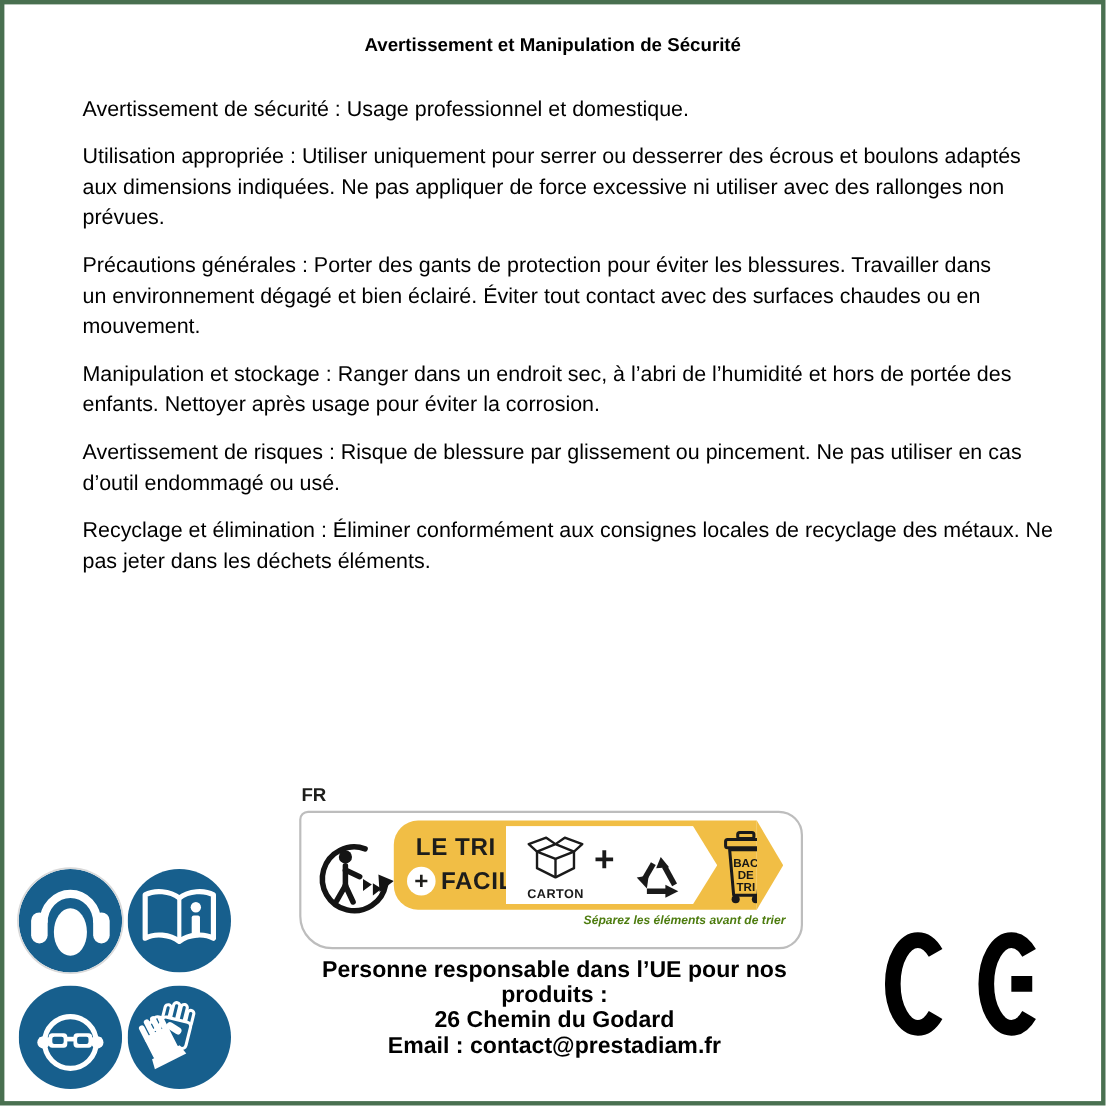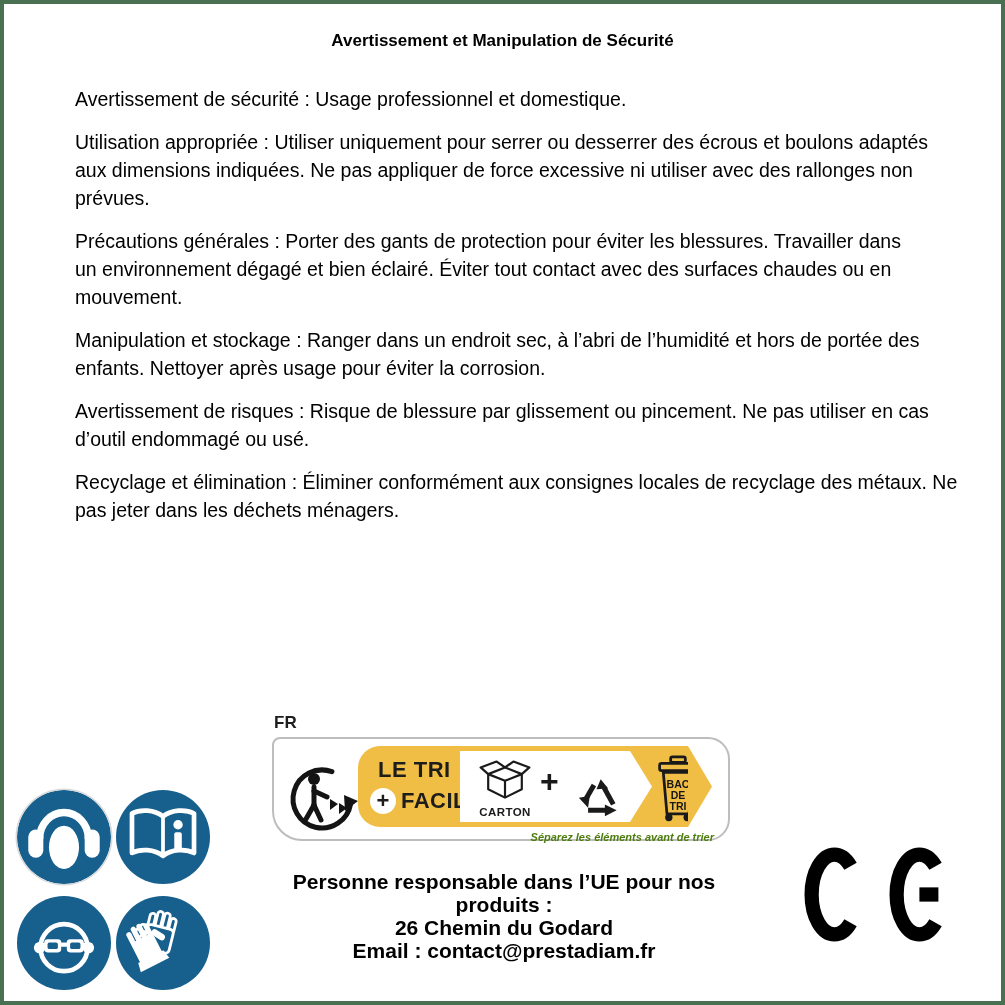--- a/index.html
+++ b/index.html
@@ -42,21 +42,21 @@
   .picto-grid svg { display: block; }
   .ringed { border-radius: 50%; box-shadow: 0 0 0 1.5px #d9d9d9; }
 
   
   .fr-label {
     position: absolute; left: 270px; top: 709px;
     font-size: 17px; font-weight: bold; color: #1d1d1b;
   }
   .infotri {
     position: absolute; left: 268px; top: 733px;
-    width: 458px; height: 104px;
+    width: 458px; height: 126px;
     background: #fff;
     border: 2px solid #bdbdbd;
     border-radius: 8px 22px 22px 30px;
     box-sizing: border-box;
   }
   .triman { position: absolute; left: 12px; top: 16px; }
   .band {
     position: absolute; left: 84px; top: 7px;
     width: 330px; height: 81px;
     background: #f1be45;
@@ -124,21 +124,21 @@
 aux dimensions indiquées. Ne pas appliquer de force excessive ni utiliser avec des rallonges non
 prévues.</p>
   <p>Précautions générales : Porter des gants de protection pour éviter les blessures. Travailler dans
 un environnement dégagé et bien éclairé. Éviter tout contact avec des surfaces chaudes ou en
 mouvement.</p>
   <p>Manipulation et stockage : Ranger dans un endroit sec, à l’abri de l’humidité et hors de portée des
 enfants. Nettoyer après usage pour éviter la corrosion.</p>
   <p>Avertissement de risques : Risque de blessure par glissement ou pincement. Ne pas utiliser en cas
 d’outil endommagé ou usé.</p>
   <p>Recyclage et élimination : Éliminer conformément aux consignes locales de recyclage des métaux. Ne
-pas jeter dans les déchets ménagers.</p>
+pas jeter dans les déchets éléments.</p>
 </section>
 
 <div class="picto-grid">
   <svg class="ringed" width="94" height="94" viewBox="0 0 100 100">
     <circle cx="50" cy="50" r="50" fill="#175f8d"></circle>
     <path d="M 24 52 A 26 28 0 0 1 76 52" fill="none" stroke="#fff" stroke-width="8"></path>
     <rect x="12" y="42" width="16" height="30" rx="8" fill="#fff"></rect>
     <rect x="72" y="42" width="16" height="30" rx="8" fill="#fff"></rect>
     <ellipse cx="50" cy="61" rx="16" ry="23" fill="#fff"></ellipse>
   </svg>

